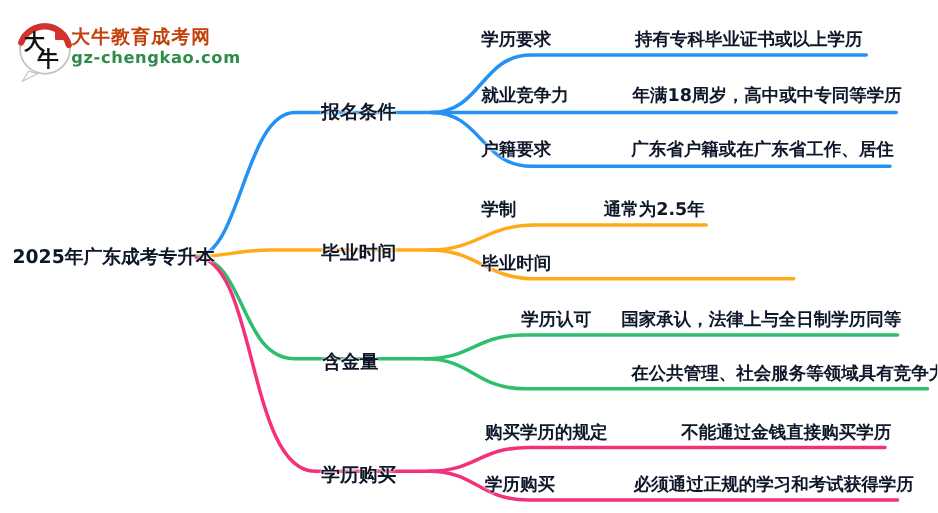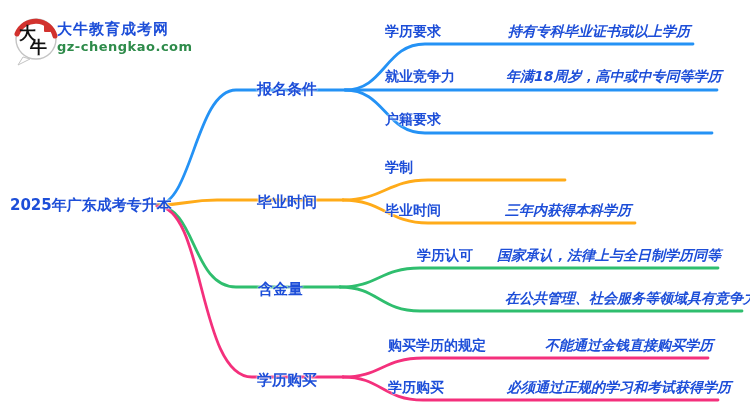--- a/index.html
+++ b/index.html
@@ -1,37 +1,37 @@
 <!DOCTYPE html>
 <html><head>
 <meta charset="utf-8">
 <style>
   html,body { margin:0; padding:0; background:#fff; }
   .canvas {
     position:relative; width:750px; height:410px; background:#ffffff;
     font-family:"DejaVu Sans","Liberation Sans",sans-serif; overflow:hidden;
   }
   .node {
-    position:absolute; white-space:nowrap; color:#1d4ed8; font-weight:700;
+    position:absolute; white-space:nowrap; color:#0f172a; font-weight:700;
     text-shadow:0 0 2px #fff,0 0 2px #fff;
   }
   .root-label   { font-size:15px; }
   .branch-label { font-size:15px;margin-top:16px; }
   .sub-label    { font-size:14px; }
-  .sub-detail   { font-size:14px;font-style:italic; }
+  .sub-detail   { font-size:14px; }
   svg.connectors { position:absolute; left:0; top:0; }
   svg.connectors path { fill:none; stroke-width:2.8; stroke-linecap:round; }
   .stroke-blue   { stroke:#2492f5; }
   .stroke-orange { stroke:#ffab19; }
   .stroke-green  { stroke:#2fbe6e; }
   .stroke-pink   { stroke:#f4307c; }
   .logo { position:absolute; left:11px; top:12px; width:220px; height:52px; cursor:pointer; }
   .logo-title {
     position:absolute; left:46px; top:8px; font-size:15px; font-weight:800;
-    color:#1d4ed8; letter-spacing:1px;
+    color:#c2410c; letter-spacing:1px;
   }
   .logo-subtitle {
     position:absolute; left:46px; top:27px; font-size:13px; font-weight:700;
     color:#2e8b4a; letter-spacing:0.5px;
   }
 </style>
 </head>
 <body>
 
 <div class="canvas">
@@ -73,24 +73,25 @@
   <div class="node branch-label" style="left:257px; top:64px;">报名条件</div>
   <div class="node branch-label" style="left:257px; top:177px;">毕业时间</div>
   <div class="node branch-label" style="left:258px; top:264px;">含金量</div>
   <div class="node branch-label" style="left:257px; top:355px;">学历购买</div>
 
   <div class="node sub-label" style="left:385px; top:23px;">学历要求</div>
   <div class="node sub-detail" style="left:508px; top:23px;">持有专科毕业证书或以上学历</div>
   <div class="node sub-label" style="left:385px; top:68px;">就业竞争力</div>
   <div class="node sub-detail" style="left:506px; top:68px;">年满18周岁，高中或中专同等学历</div>
   <div class="node sub-label" style="left:385px; top:111px;">户籍要求</div>
+  <div class="node sub-detail" style="left:505px; top:111px;">广东省户籍或在广东省工作、居住</div>
 
   <div class="node sub-label" style="left:385px; top:159px;">学制</div>
+  <div class="node sub-detail" style="left:483px; top:159px;">通常为2.5年</div>
   <div class="node sub-label" style="left:385px; top:202px;">毕业时间</div>
-  <div class="node sub-detail" style="left:505px; top:202px;">三年内获得本科学历</div>
 
   <div class="node sub-label" style="left:377px; top:247px;margin-left:40px;">学历认可</div>
   <div class="node sub-detail" style="left:497px; top:247px;">国家承认，法律上与全日制学历同等</div>
   <div class="node sub-detail" style="left:505px; top:290px;">在公共管理、社会服务等领域具有竞争力</div>
 
   <div class="node sub-detail" style="left:545px; top:337px;">不能通过金钱直接购买学历</div>
   <div class="node sub-label" style="left:388px; top:337px;">购买学历的规定</div>
   <div class="node sub-label" style="left:388px; top:379px;">学历购买</div>
   <div class="node sub-detail" style="left:507px; top:379px;">必须通过正规的学习和考试获得学历</div>
 

